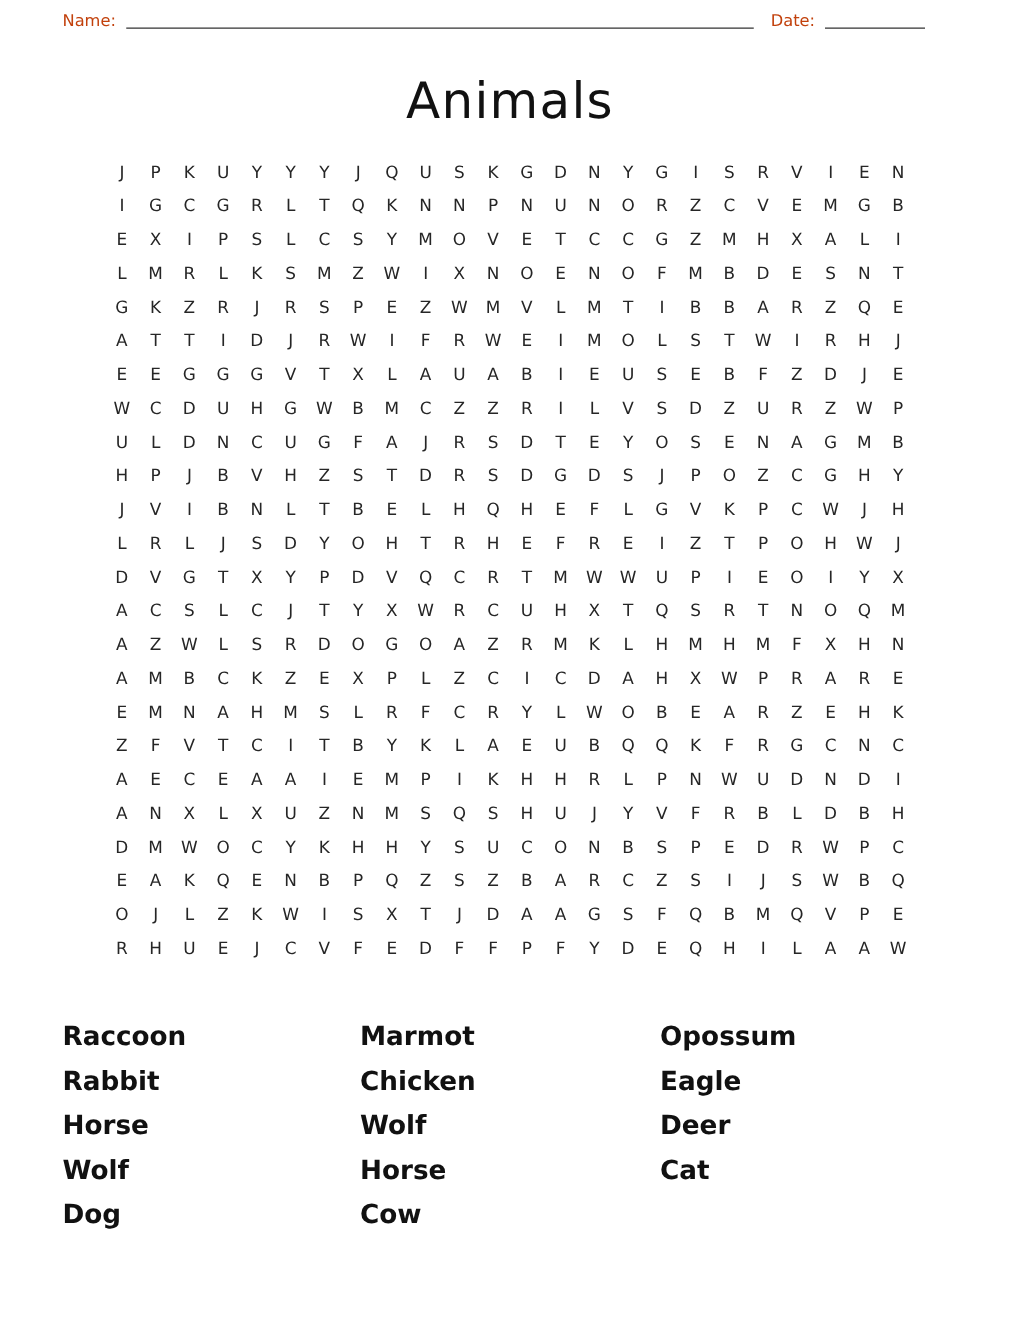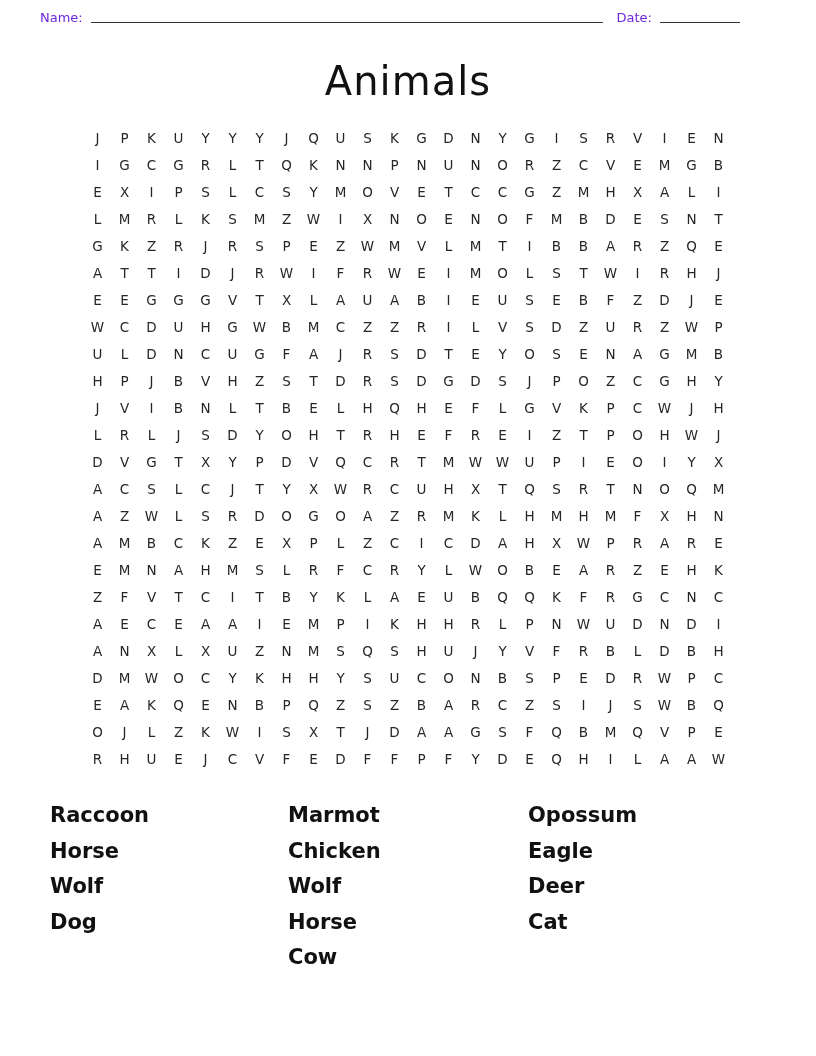--- a/index.html
+++ b/index.html
@@ -12,21 +12,22 @@
     height: 1056px;
     font-family: "DejaVu Sans", sans-serif;
     color: #000;
     overflow: hidden;
   }
   .header {
     display: flex;
     align-items: center;
     padding: 10px 76px 0 40px;
     font-size: 13px;
-    color: #6d28d9;
+    color: #c2410c;
+    margin-left: 10px;
   }
   .header .label {
     white-space: nowrap;
     padding-bottom: 1px;
   }
   .fill-line {
     flex: 1;
     border-bottom: 1.5px solid #333;
     margin: 0 14px 3px 8px;
     height: 12px;
@@ -55,21 +56,21 @@
     align-items: center;
     font-size: 13.5px;
     color: #262626;
   }
   .grid .cell {
     display: block;
     text-align: center;
   }
   .words {
     display: flex;
-    margin: 26px 0 0 50px;
+    margin: 40px 0 0 50px;
     font-size: 21px;
     font-weight: bold;
     color: #111;
   }
   .word-col { width: 238px; }
   .word-col.col-2 { width: 240px; }
   .word { line-height: 35.6px; }
 </style>
 </head>
 <body>
@@ -658,20 +659,21 @@
     <span class="cell">I</span>
     <span class="cell">L</span>
     <span class="cell">A</span>
     <span class="cell">A</span>
     <span class="cell">W</span>
   </div>
 
 <div class="words">
   <div class="word-col col-1">
       <div class="word">Raccoon</div>
+      <div class="word">Rabbit</div>
       <div class="word">Horse</div>
       <div class="word">Wolf</div>
       <div class="word">Dog</div>
     </div>
   <div class="word-col col-2">
       <div class="word">Marmot</div>
       <div class="word">Chicken</div>
       <div class="word">Wolf</div>
       <div class="word">Horse</div>
       <div class="word">Cow</div>

